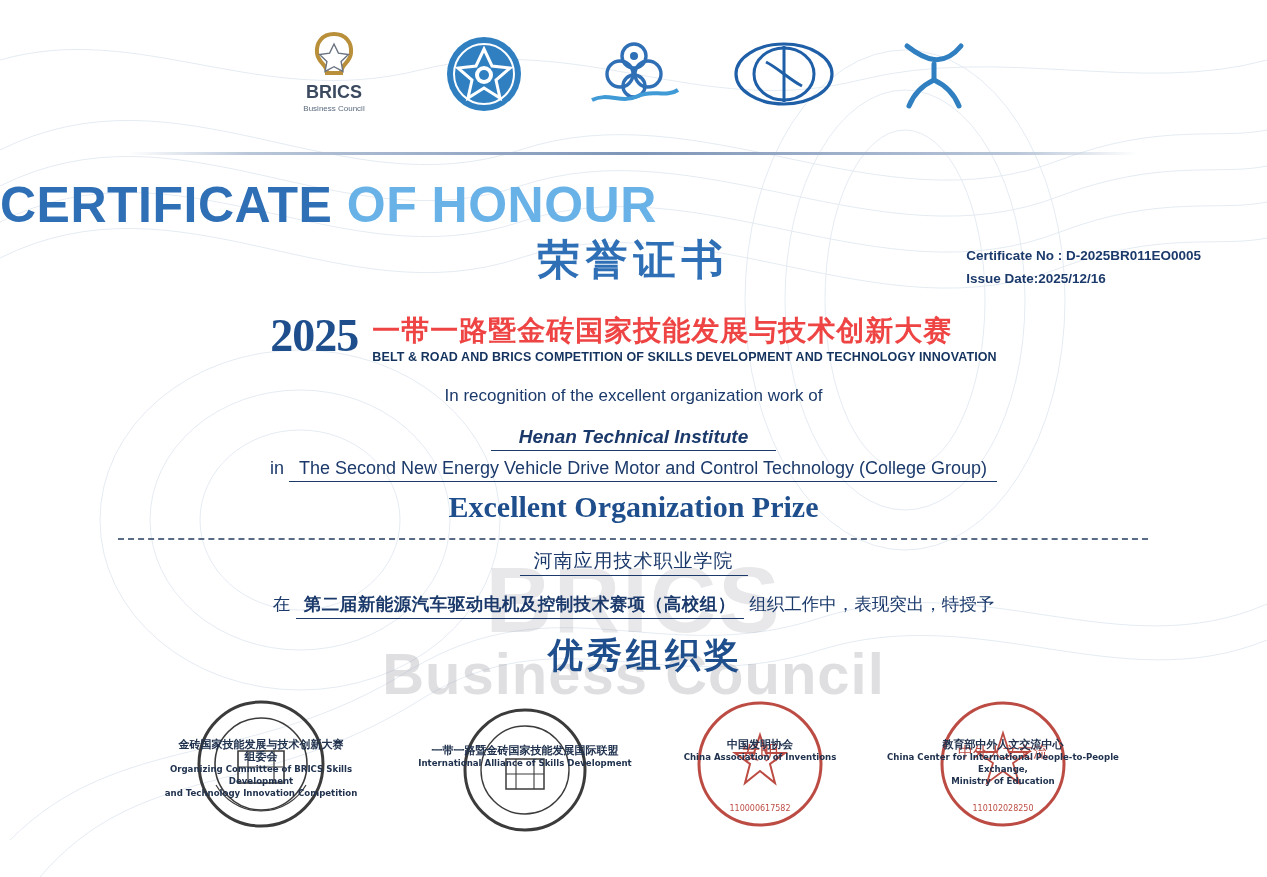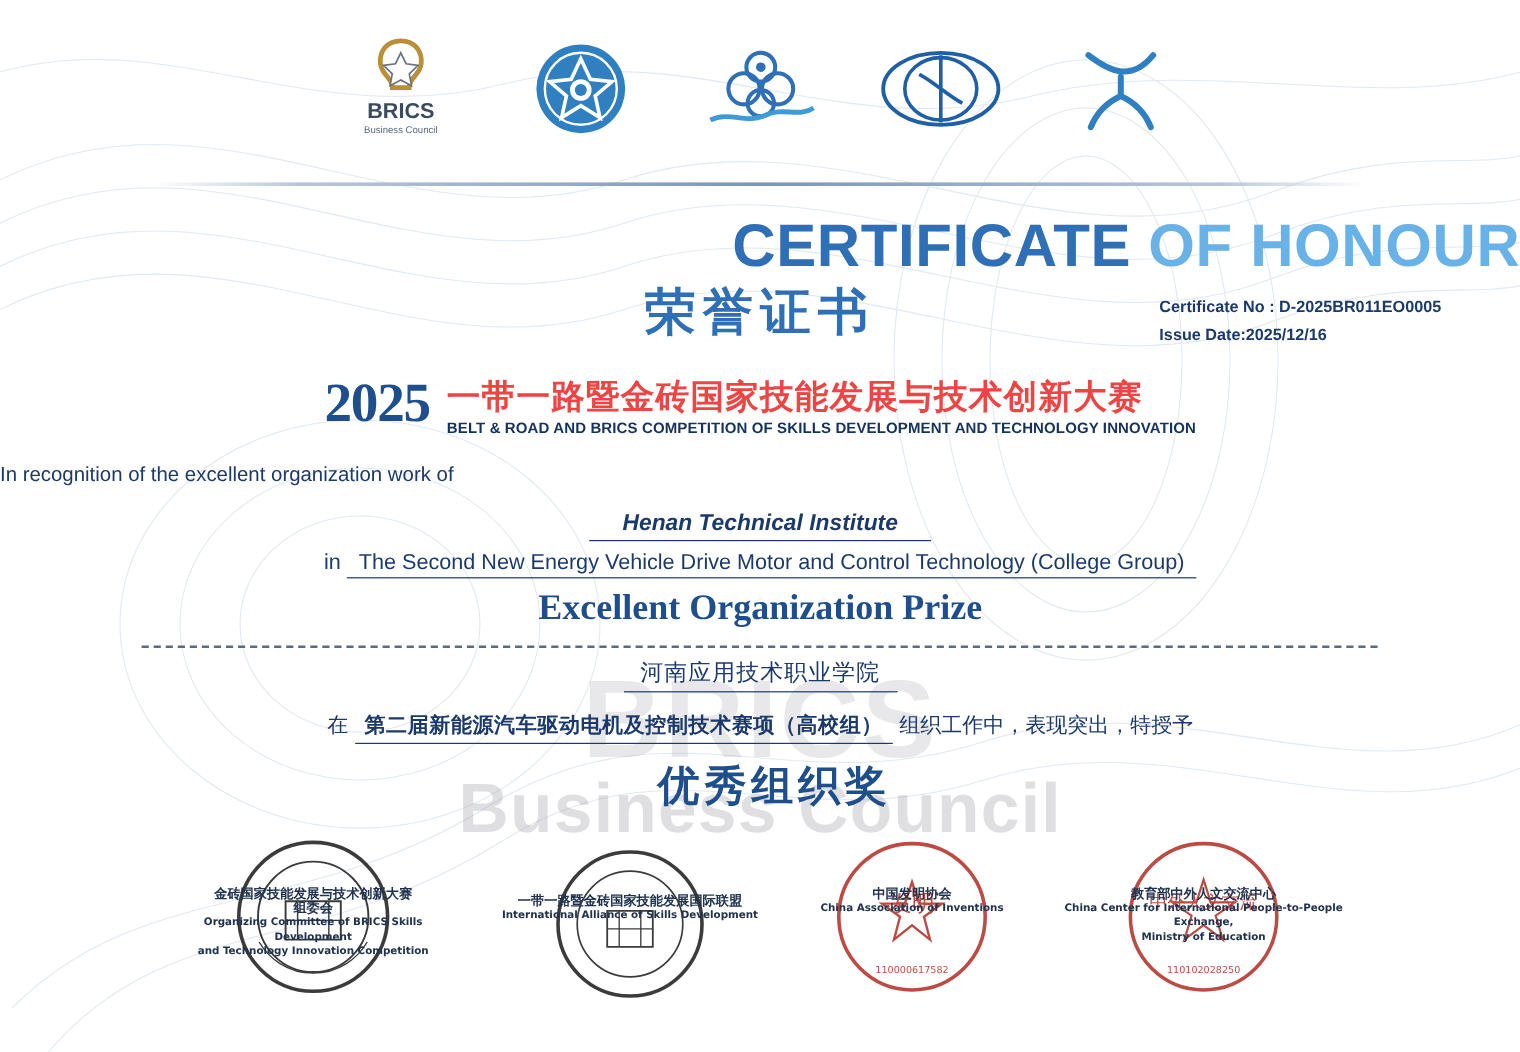--- a/index.html
+++ b/index.html
@@ -74,21 +74,21 @@
     width: 1010px;
     height: 3px;
     background: linear-gradient(to right, rgba(255,255,255,0) 0%, #b9c6d8 12%, #7e95b8 50%, #b9c6d8 88%, rgba(255,255,255,0) 100%);
   }
 
   
   .title-en {
     position: absolute;
     top: 176px;
     left: 0; right: 0;
-    text-align: right;
+    text-align: left;
     font-size: 50px;
     font-weight: bold;
     letter-spacing: 0.5px;
     font-family: "Liberation Sans", sans-serif;
   }
   .title-en .part1 { color: #2f6fb5; }
   .title-en .part2 { color: #69b2e8; }
 
   .title-cn {
     position: absolute;
@@ -148,20 +148,21 @@
     letter-spacing: 0.1px;
     margin-top: 2px;
     font-family: "Liberation Sans", sans-serif;
   }
 
   
   .en-recog {
     position: absolute;
     top: 386px;
     left: 0; right: 0;
+    text-align: center;
     font-size: 17px;
     color: #1b3a6b;
   }
   .en-org {
     position: absolute;
     top: 426px;
     left: 0; right: 0;
     text-align: center;
     font-size: 19px;
     font-weight: bold;

